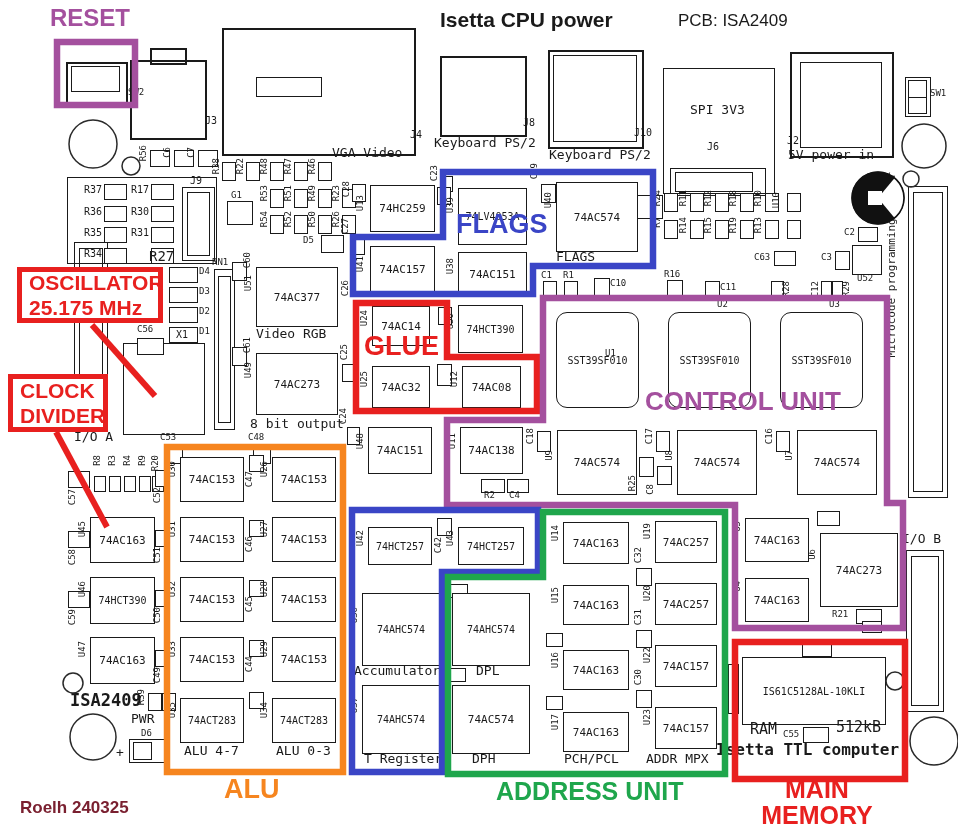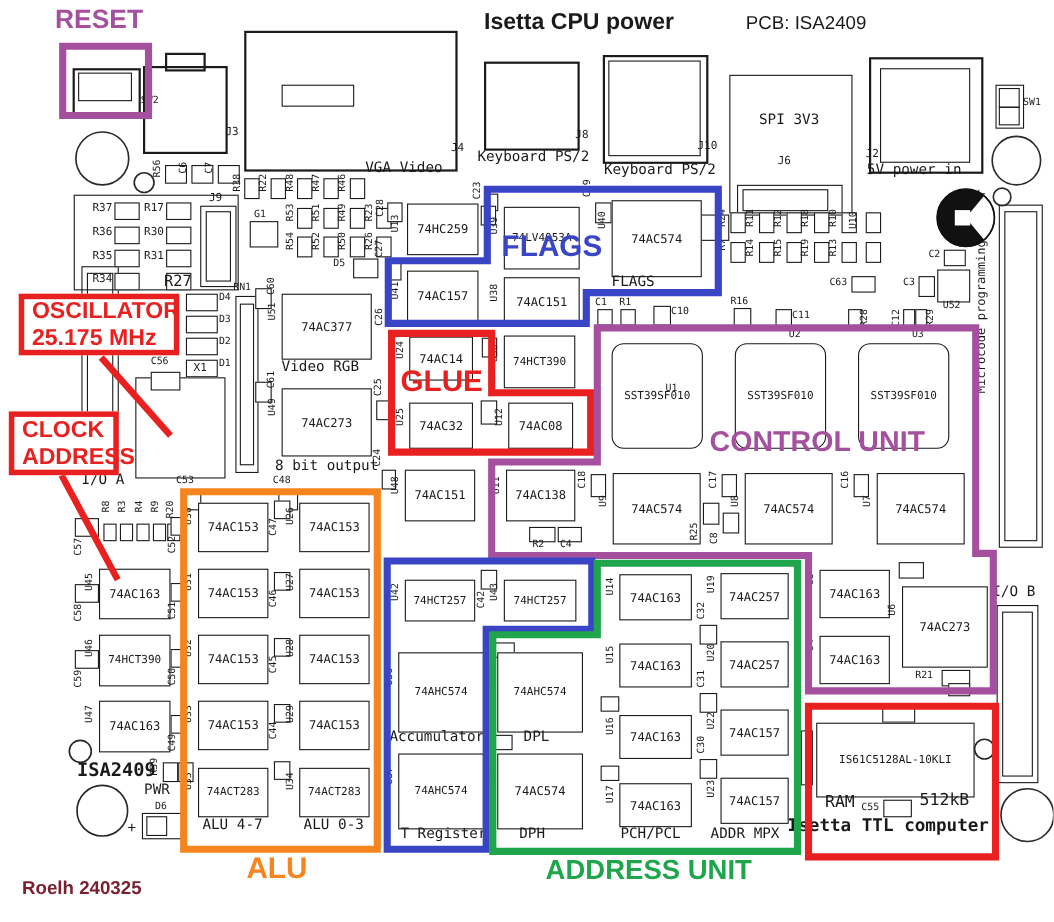--- a/index.html
+++ b/index.html
@@ -533,15 +533,16 @@
     <div class="txt vtxt" style="left: 733px; top: 521px; font-size: 9px;">U5</div>
     <div class="txt vtxt" style="left: 733px; top: 581px; font-size: 9px;">U4</div>
     <div class="txt vtxt" style="left: 808px; top: 549px; font-size: 9px;">U6</div>
     <div class="txt vtxt" style="left: 137px; top: 689px; font-size: 9px;">R39</div>
     <div class="rlabel" style="left: 50px; top: 5px; font-size: 24px; color: rgb(164, 80, 158);"><div>RESET</div></div>
     <div class="rlabel" style="left: 456px; top: 210px; font-size: 27px; color: rgb(58, 69, 198);"><div>FLAGS</div></div>
     <div class="rlabel" style="left: 364px; top: 332px; font-size: 27px; color: rgb(232, 32, 31);"><div>GLUE</div></div>
     <div class="rlabel" style="left: 645px; top: 388px; font-size: 26px; color: rgb(164, 80, 158);"><div>CONTROL UNIT</div></div>
     <div class="rlabel" style="left: 224px; top: 775px; font-size: 27px; color: rgb(246, 133, 31);"><div>ALU</div></div>
     <div class="rlabel" style="left: 496px; top: 778px; font-size: 25px; color: rgb(31, 166, 76);"><div>ADDRESS UNIT</div></div>
+    <div class="rlabel center" style="left: 752px; top: 776px; font-size: 25px; color: rgb(232, 32, 31); width: 130px;"><div>MAIN</div><div>MEMORY</div></div>
     <div class="callout" style="left: 17px; top: 267px; width: 122px; height: 44px;"><div>OSCILLATOR</div><div>25.175 MHz</div></div>
-    <div class="callout" style="left: 8px; top: 374px; width: 76px; height: 46px;"><div>CLOCK</div><div>ADDRESS</div></div>
+    <div class="callout" style="left: 8px; top: 374px; width: 76px; height: 46px;"><div>CLOCK</div><div>DIVIDER</div></div>
   </div>
 
 </body></html>

